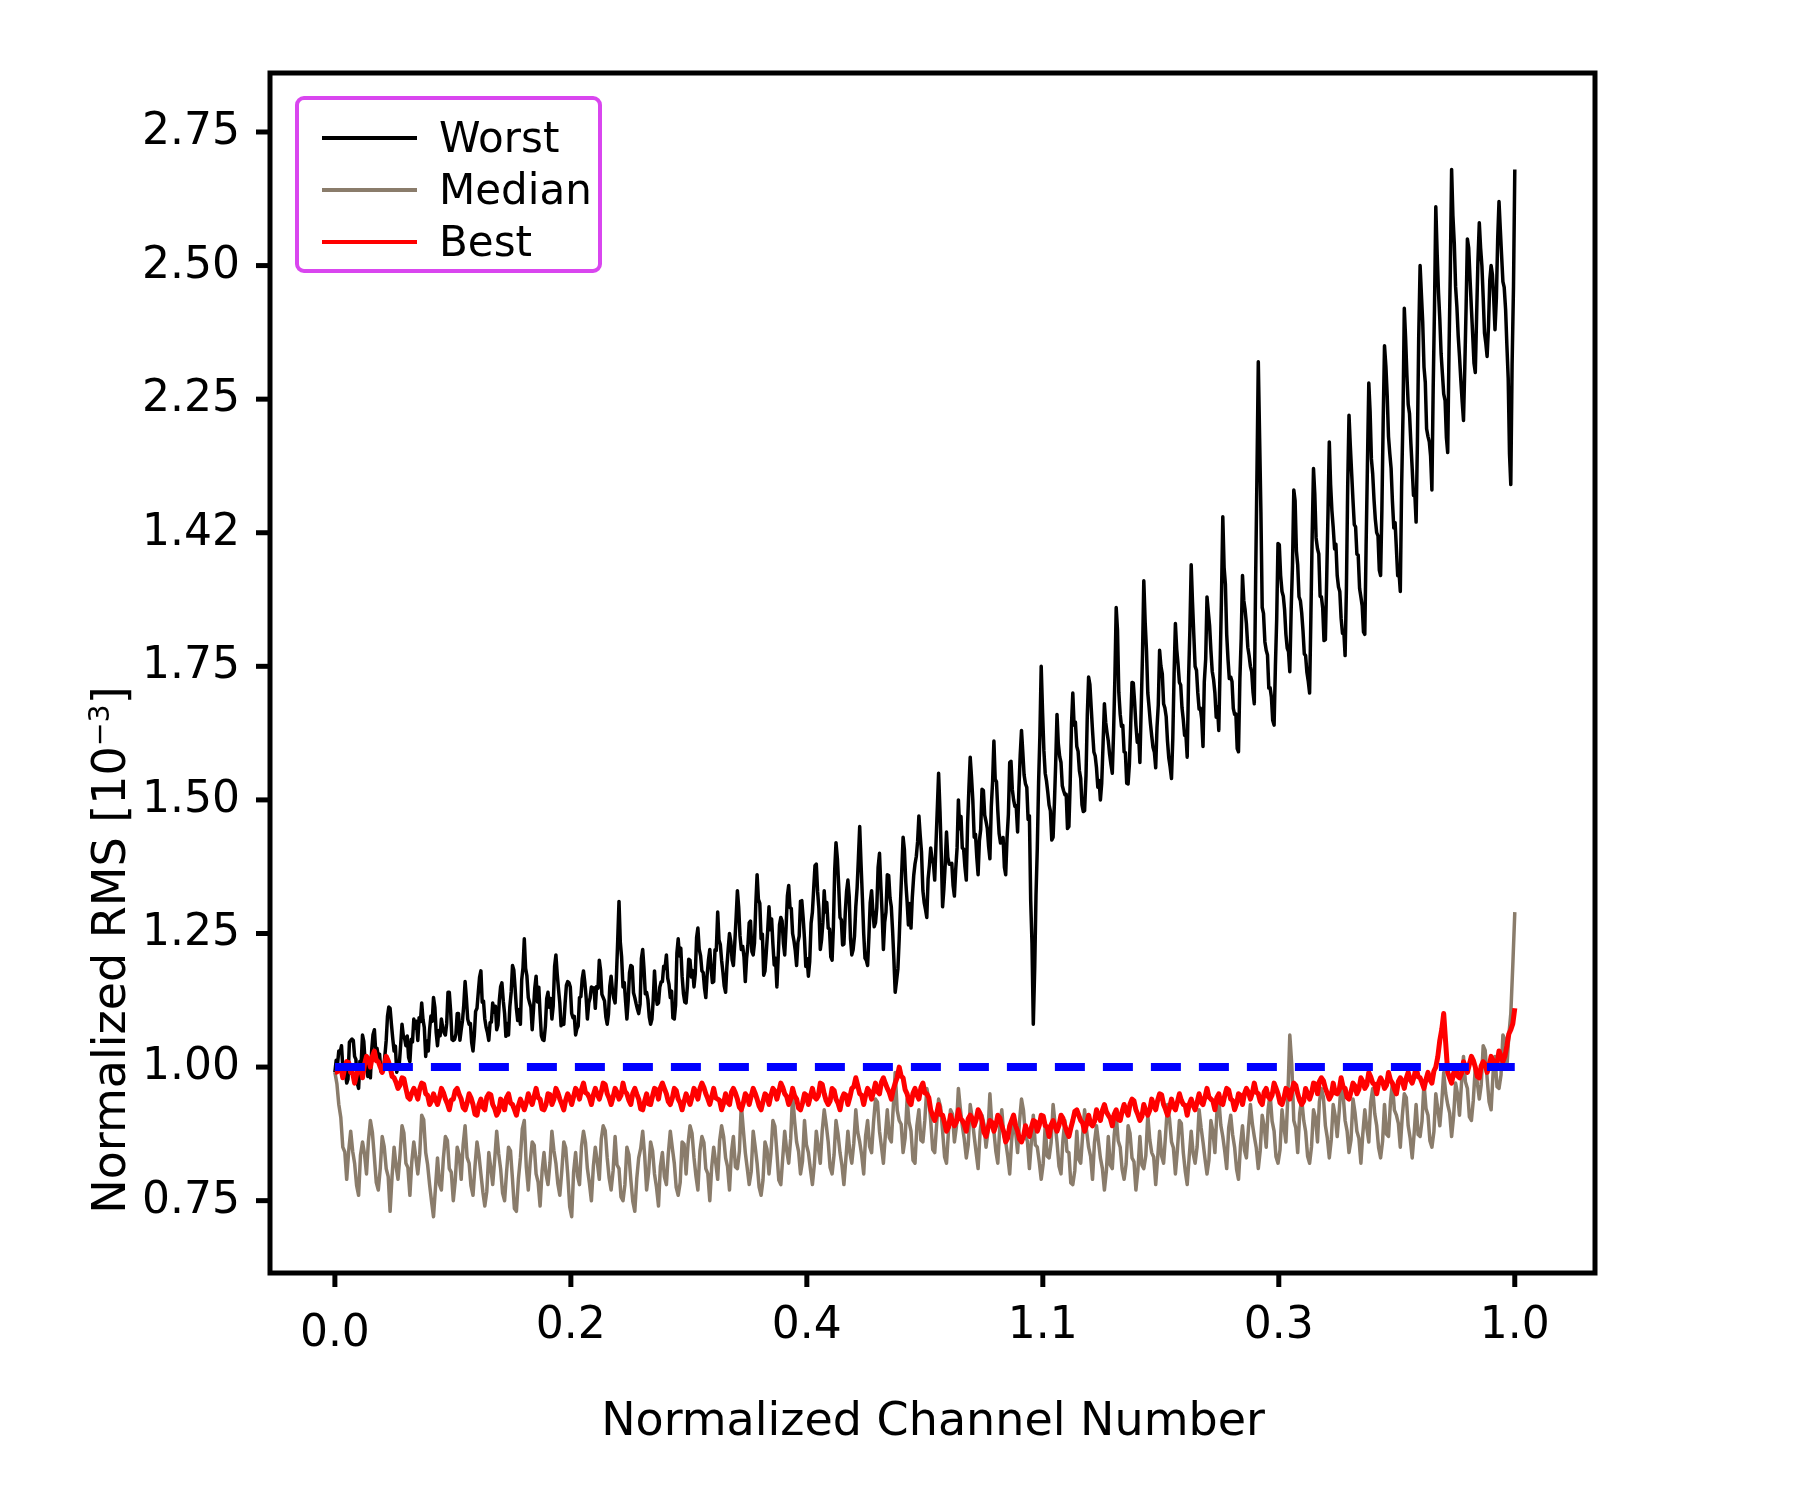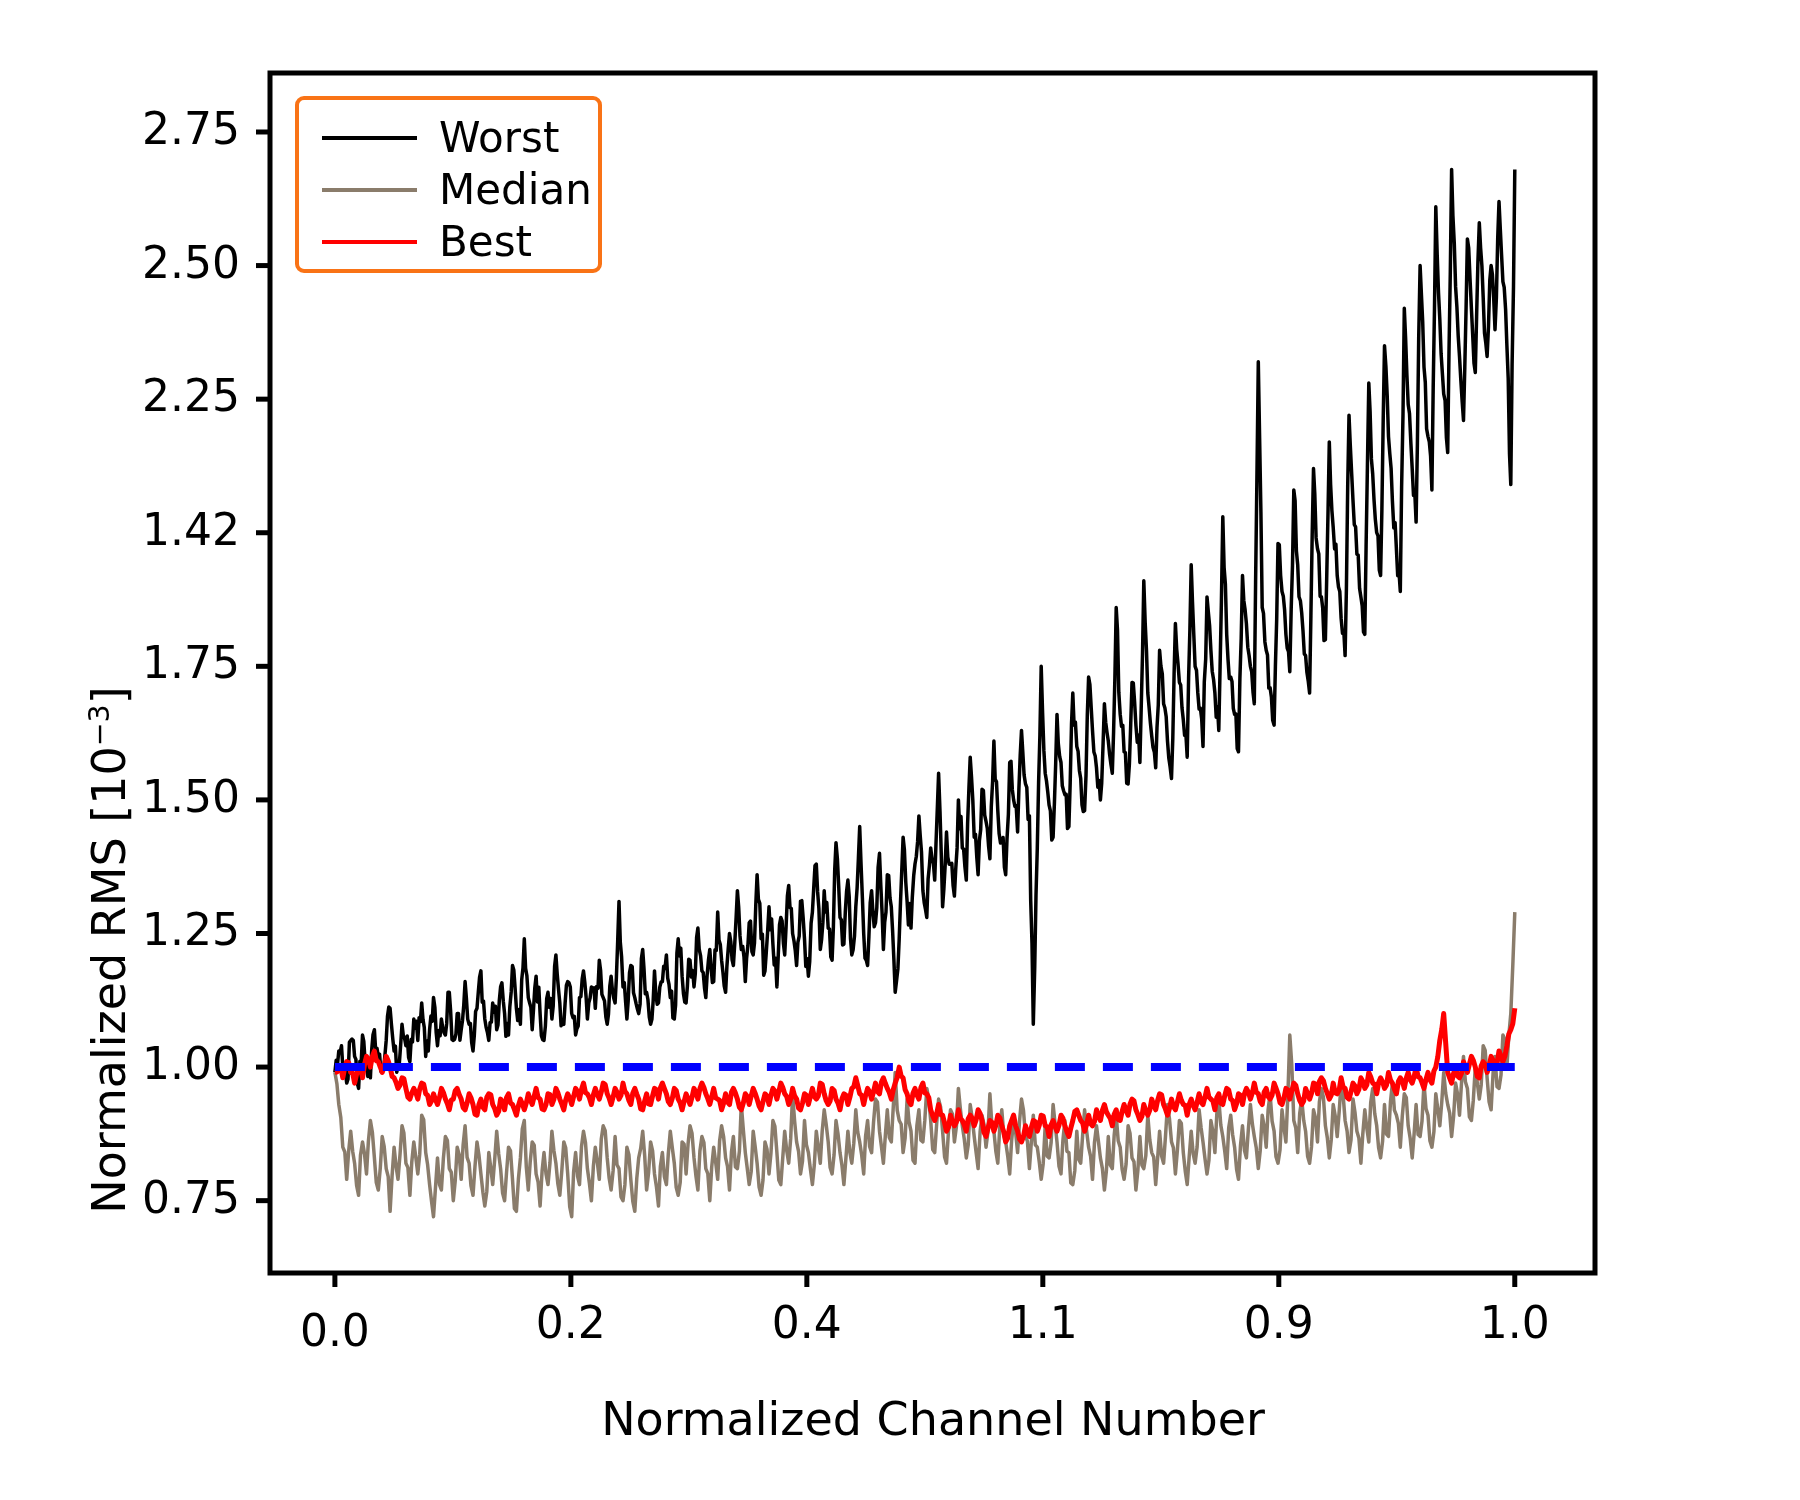--- a/index.html
+++ b/index.html
@@ -10,21 +10,21 @@
   .ylabel{position:absolute;left:-268px;top:600px;width:700px;
           transform:rotate(-90deg) translate(-50%,0);transform-origin:50% 0;
           text-align:center;font-size:46px;color:#000;}
   .xlabel{position:absolute;left:270px;top:1392px;width:1326px;
           text-align:center;font-size:46px;color:#000;}
   .ytick{position:absolute;text-align:right;font-size:44px;color:#000;
          width:180px;left:60px;}
   .xtick{position:absolute;text-align:center;font-size:44px;color:#000;
          width:200px;}
   #legend{position:absolute;left:295px;top:96px;width:307px;height:177px;
-          border:4px solid #f97316;border-radius:9px;background:#fff;
+          border:4px solid #d946ef;border-radius:9px;background:#fff;
           box-sizing:border-box;}
   .legrow{position:absolute;left:0;width:100%;height:56px;}
   .legline{position:absolute;left:23px;top:26px;width:95px;height:0;
            border-top-width:4px;border-top-style:solid;}
   .legtext{position:absolute;left:140px;top:2px;font-size:42px;color:#000;
            line-height:52px;white-space:nowrap;}
   .sup{font-size:0.62em;vertical-align:super;}
 </style>
 </head>
 <body>
@@ -69,21 +69,21 @@
       <div class="ytick" style="top: 503.738px;">1.42</div>
       <div class="ytick" style="top: 370.155px;">2.25</div>
       <div class="ytick" style="top: 236.573px;">2.50</div>
       <div class="ytick" style="top: 102.99px;">2.75</div>
     </div>
   <div id="xtick-layer">
       <div class="xtick" style="left: 234.893px; top: 1297px; margin-top: 8px;">0.0</div>
       <div class="xtick" style="left: 470.868px; top: 1297px;">0.2</div>
       <div class="xtick" style="left: 706.843px; top: 1297px;">0.4</div>
       <div class="xtick" style="left: 942.818px; top: 1297px;">1.1</div>
-      <div class="xtick" style="left: 1178.79px; top: 1297px;">0.9</div>
+      <div class="xtick" style="left: 1178.79px; top: 1297px;">0.3</div>
       <div class="xtick" style="left: 1414.77px; top: 1297px;">1.0</div>
     </div>
 
   <div id="legend">
     <div class="legrow" style="top:10px">
       <span class="legline" style="border-top-color: rgb(0, 0, 0);"></span>
       <span class="legtext">Worst</span>
     </div>
     <div class="legrow" style="top:114px">
       <span class="legline" style="border-top-color: rgb(255, 0, 0);"></span>

